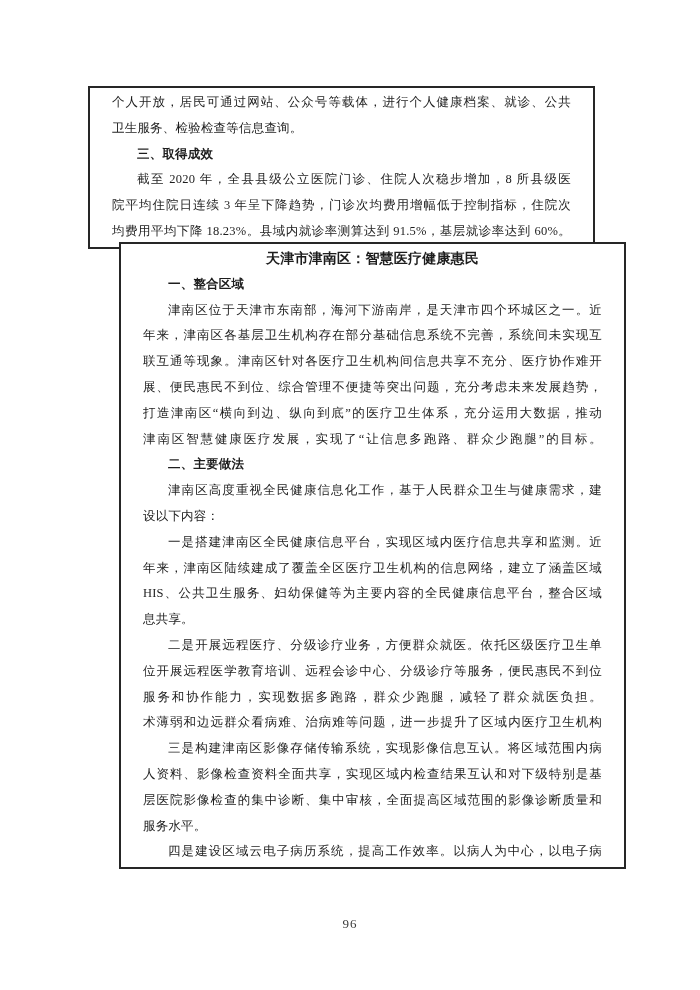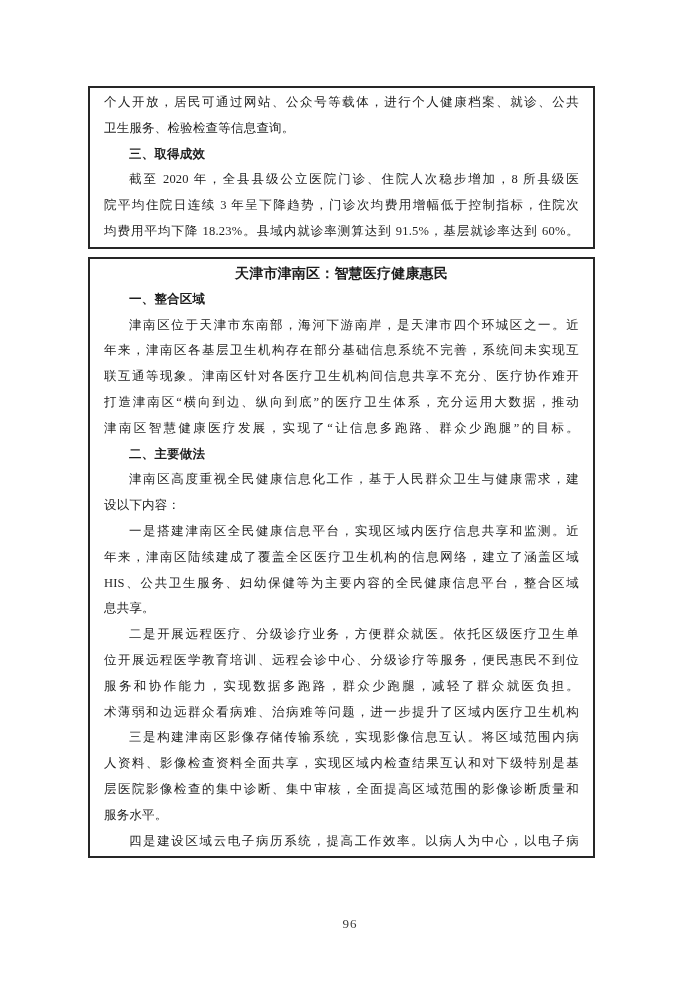--- a/index.html
+++ b/index.html
@@ -11,25 +11,25 @@
     font-family: "Liberation Serif", "DejaVu Serif", serif;
     color: #1d1d1d;
     overflow: hidden;
   }
   .case-box {
     position: absolute;
     left: 88px;
     width: 507px;
     box-sizing: border-box;
     border: 2px solid #262626;
-    padding: 2px 14px;
+    padding: 2px 22px;
     background: #ffffff;
   }
   #box1 { top: 86px; }
-  #box2 { top: 257px; }
+  #box2 { top: 242px; margin-left: 31px; }
   .ln {
     font-size: 12.5px;
     line-height: 25.8px;
     letter-spacing: 0.2px;
   }
   .s-title {
     text-align: center;
     font-weight: bold;
     font-size: 14px;
     font-family: "Liberation Sans", "DejaVu Sans", sans-serif;
@@ -75,20 +75,21 @@
     <div class="ln s-just">院平均住院日连续 3 年呈下降趋势，门诊次均费用增幅低于控制指标，住院次</div>
     <div class="ln s-just">均费用平均下降 18.23%。县域内就诊率测算达到 91.5%，基层就诊率达到 60%。</div>
   </div>
 
   <div id="box2" class="case-box">
     <div class="ln s-title">天津市津南区：智慧医疗健康惠民</div>
     <div class="ln s-head">一、整合区域</div>
     <div class="ln s-just-indent">津南区位于天津市东南部，海河下游南岸，是天津市四个环城区之一。近</div>
     <div class="ln s-just">年来，津南区各基层卫生机构存在部分基础信息系统不完善，系统间未实现互</div>
     <div class="ln s-just">联互通等现象。津南区针对各医疗卫生机构间信息共享不充分、医疗协作难开</div>
+    <div class="ln s-just">展、便民惠民不到位、综合管理不便捷等突出问题，充分考虑未来发展趋势，</div>
     <div class="ln s-just">打造津南区“横向到边、纵向到底”的医疗卫生体系，充分运用大数据，推动</div>
     <div class="ln s-just">津南区智慧健康医疗发展，实现了“让信息多跑路、群众少跑腿”的目标。</div>
     <div class="ln s-head">二、主要做法</div>
     <div class="ln s-just-indent">津南区高度重视全民健康信息化工作，基于人民群众卫生与健康需求，建</div>
     <div class="ln s-end">设以下内容：</div>
     <div class="ln s-just-indent">一是搭建津南区全民健康信息平台，实现区域内医疗信息共享和监测。近</div>
     <div class="ln s-just">年来，津南区陆续建成了覆盖全区医疗卫生机构的信息网络，建立了涵盖区域</div>
     <div class="ln s-just">HIS、公共卫生服务、妇幼保健等为主要内容的全民健康信息平台，整合区域</div>
     <div class="ln s-end">息共享。</div>
     <div class="ln s-just-indent">二是开展远程医疗、分级诊疗业务，方便群众就医。依托区级医疗卫生单</div>

